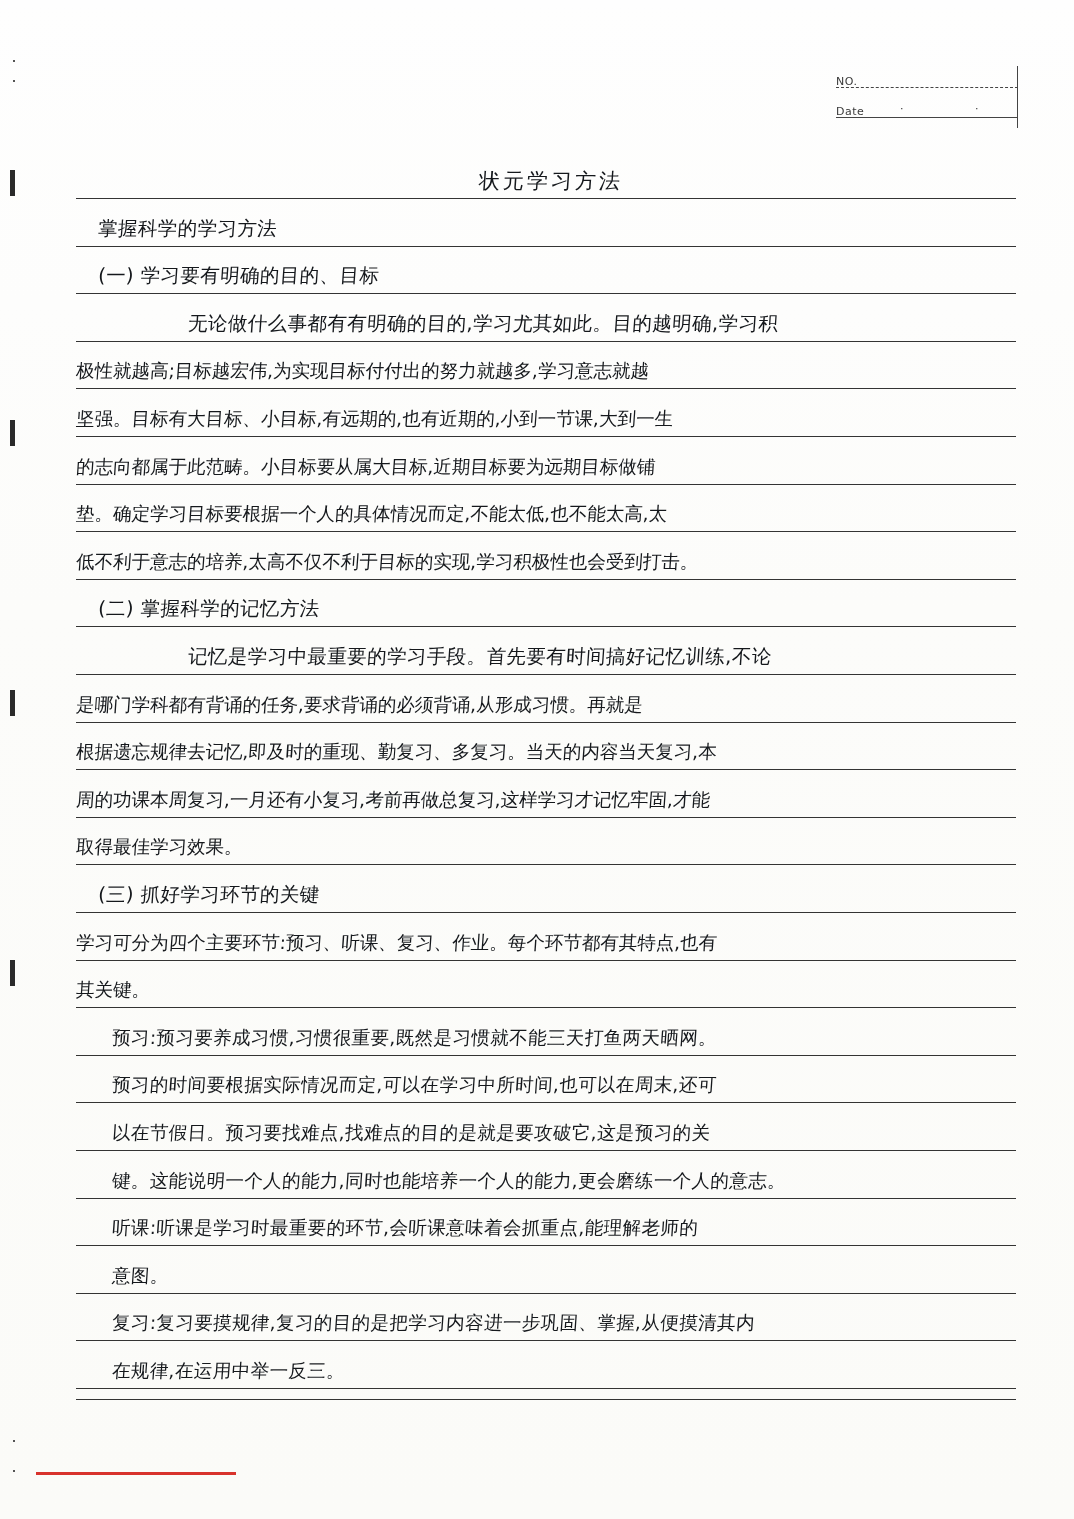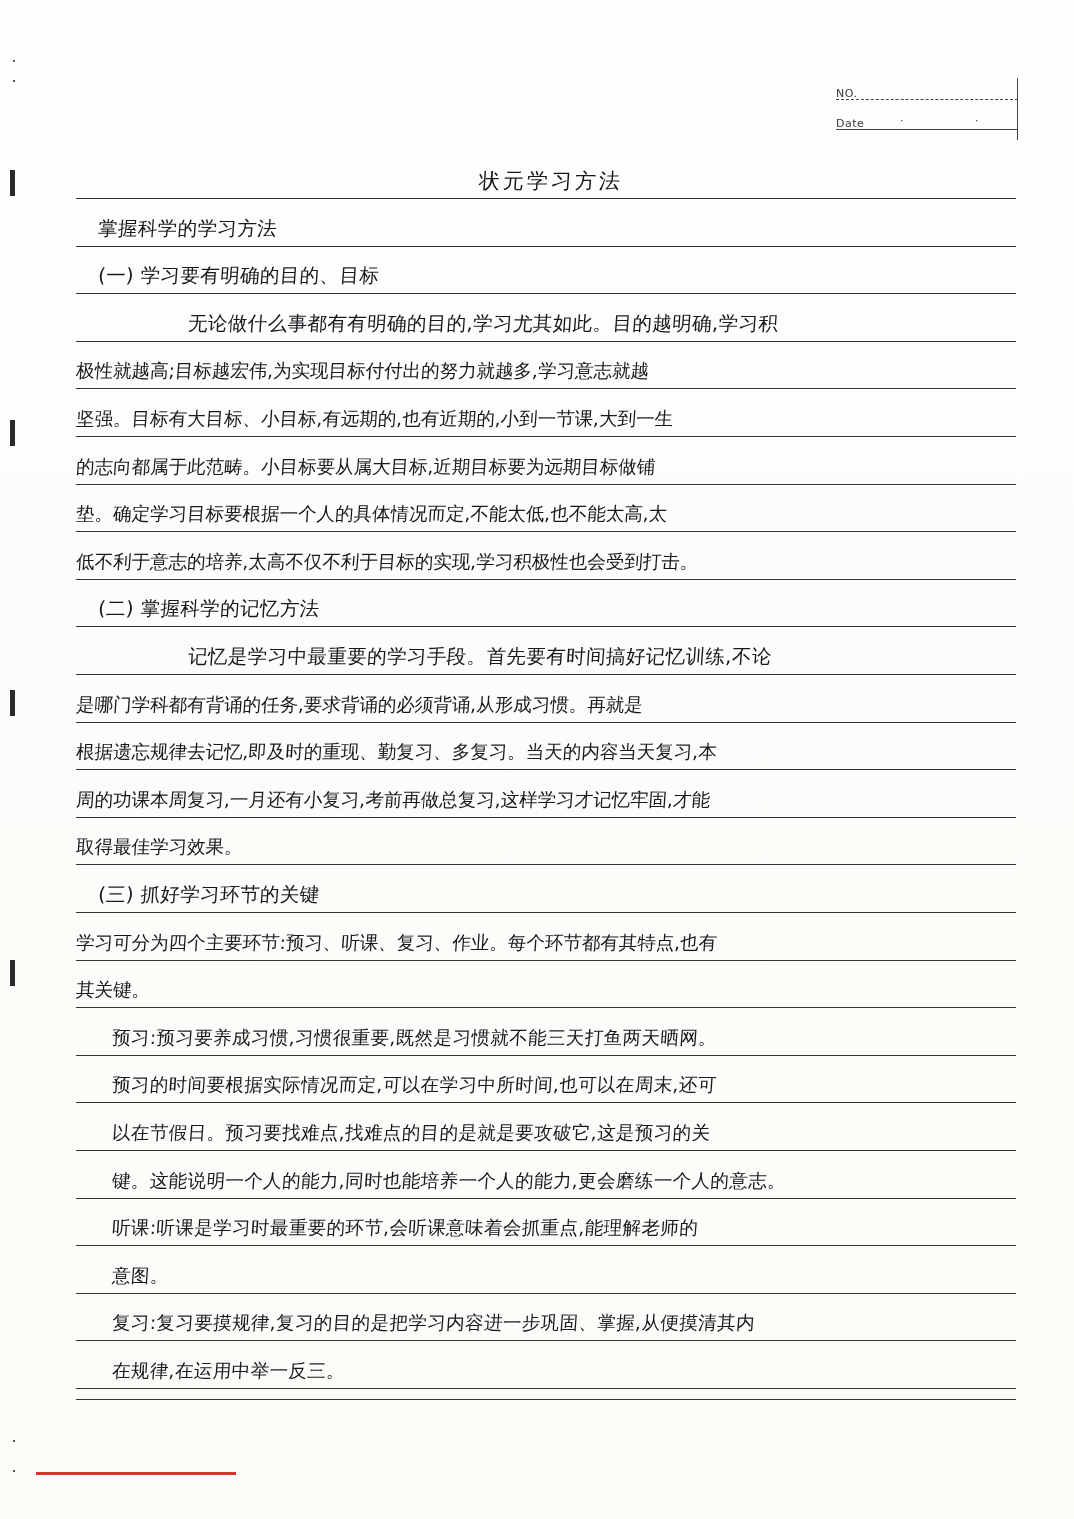--- a/index.html
+++ b/index.html
@@ -34,21 +34,21 @@
   .dotcol {
     position: absolute;
     left: 13px;
     width: 2px;
     height: 2px;
     background: #555;
   }
   
   .header-block {
     position: absolute;
-    top: 82px;
+    top: 70px;
     left: 836px;
     width: 182px;
     font-family: "DejaVu Sans", sans-serif;
   }
   .header-block .lbl {
     font-size: 11px;
     color: #3a3a3a;
     letter-spacing: 0.5px;
   }
   .hdr-row {

